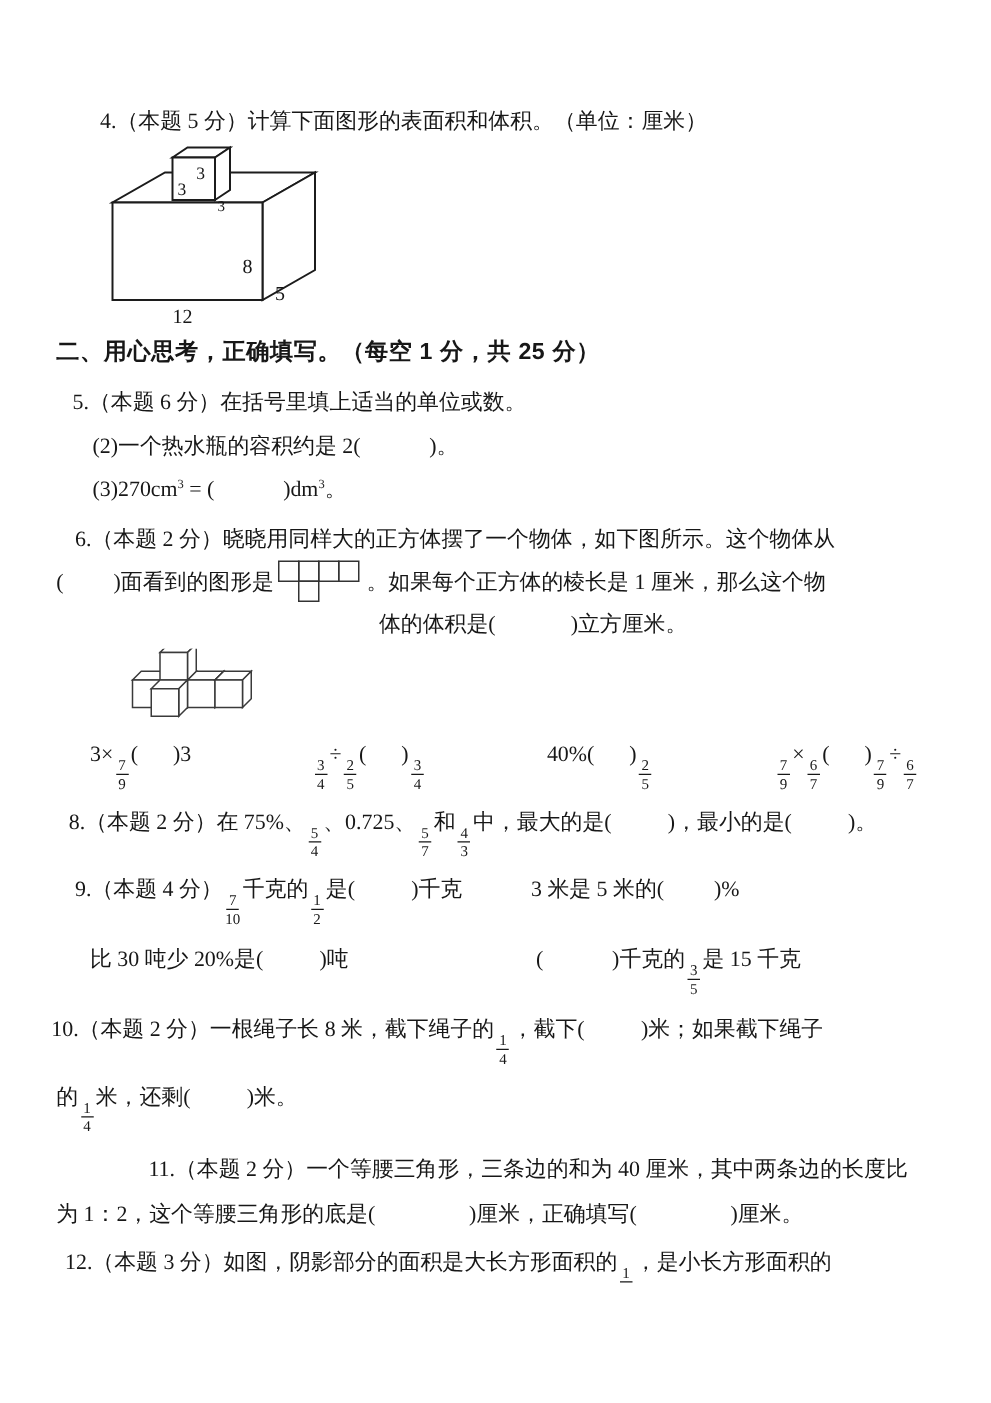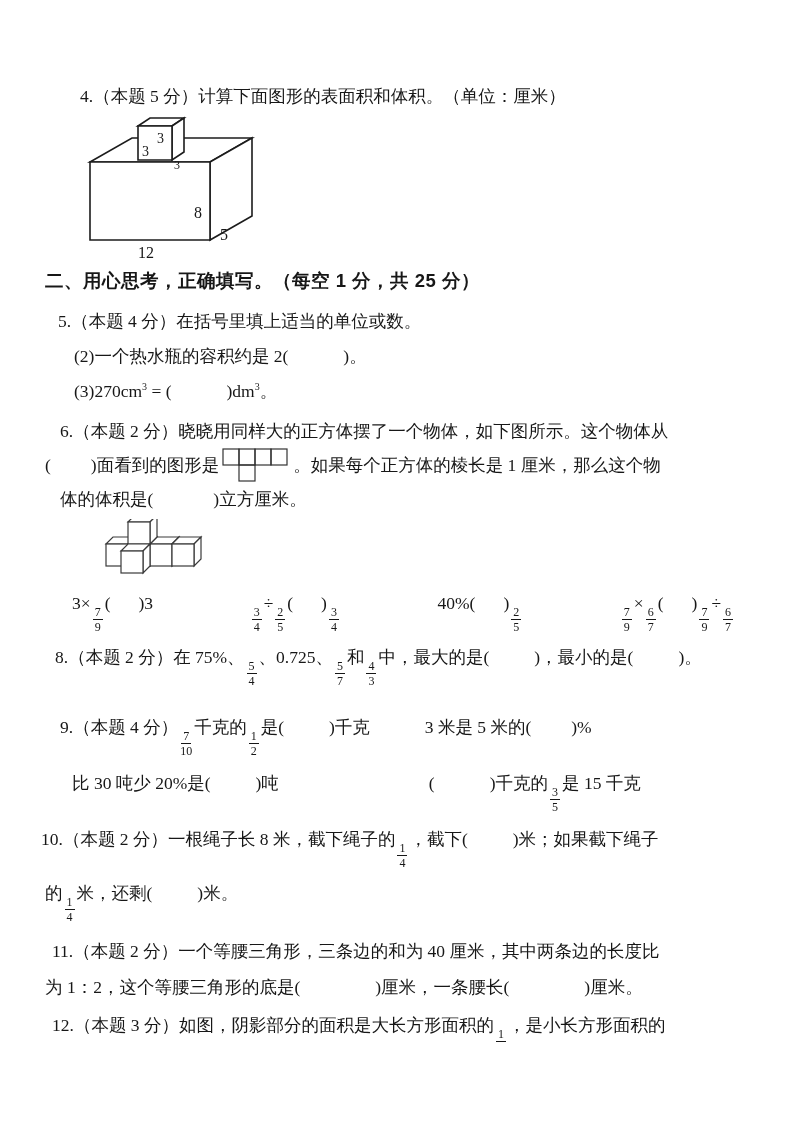--- a/index.html
+++ b/index.html
@@ -29,30 +29,30 @@
   .g60{width:60px;} .g75{width:75px;}
   .sp55{display:inline-block;width:55px;} .sp150{display:inline-block;width:150px;}
   
   .q4-title{margin:84px 0 0 80px;}
   .q4-fig{margin:8px 0 0 82px;}
   .sec2{margin:6px 0 16px 45px;}
   .q5-title{margin:12px 0 0 58px;}
   .q5-item{margin:11px 0 0 74px;}
   .q6-l1{margin:16px 0 0 60px;}
   .q6-l2{margin:5px 0 0 45px;display:flex;align-items:center;}
-  .q6-l3{margin:5px 0 0 60px;}
+  .q6-l3{margin:5px 0 0 60px;text-align:center;}
   .q6-fig{margin:8px 0 0 98px;}
   .q7-title{margin:8px 0 0 60px;}
   .q7-row{margin:10px 58px 0 72px;display:flex;justify-content:space-between;align-items:center;}
   .q8-line{margin:12px 0 0 55px;}
-  .q9-l1{margin:28px 0 0 60px;}
+  .q9-l1{margin:12px 0 0 60px;}
   .q9-l2{margin:14px 0 0 72px;}
   .q10-l1{margin:14px 0 0 41px;}
   .q10-l2{margin:12px 0 0 45px;}
-  .q11-l1{margin:16px 0 0 52px;}
+  .q11-l1{margin:16px 0 0 52px;text-align:center;}
   .q11-l2{margin:12px 0 0 45px;}
   .q12-l1{margin:14px 0 0 52px;}
   .footer{
     position:absolute;left:0;top:1058px;width:100%;
     text-align:center;font-size:12.5px;color:#3c3c3c;letter-spacing:3px;
     font-family:"Liberation Sans","DejaVu Sans",sans-serif;
   }
   svg{display:block;}
   .inline-svg{display:inline-block;vertical-align:middle;margin:0 3px;}
   svg text{font-family:"Liberation Serif","DejaVu Serif",serif;fill:#171717;}
@@ -80,21 +80,21 @@
       <text x="75" y="27" font-size="14">3</text>
       <text x="92" y="53" font-size="12">3</text>
       <text x="112" y="102" font-size="16">8</text>
       <text x="138" y="124" font-size="16">5</text>
       <text x="56" y="142" font-size="16">12</text>
     </svg>
   </div>
 
   <div class="line sec2 sec-title">二、用心思考，正确填写。（每空 1 分，共 25 分）</div>
 
-  <div class="line q5-title">5.（本题 4 分）在括号里填上适当的单位或数。</div>
+  <div class="line q5-title">5.（本题 6 分）在括号里填上适当的单位或数。</div>
   <div class="line q5-item"><span>(2)一个热水瓶的容积约是 2(</span><span class="gap g55"></span><span>)。</span></div>
   <div class="line q5-item"><span>(3)270cm</span><sup class="sp">3</sup><span> = (</span><span class="gap g55"></span><span>)dm</span><sup class="sp">3</sup><span>。</span></div>
 
   <div class="line q6-l1">6.（本题 2 分）晓晓用同样大的正方体摆了一个物体，如下图所示。这个物体从</div>
   <div class="line q6-l2">
     <span>(</span>
       <span class="gap g40"></span>
       <span>)面看到的图形是</span>
     <svg class="inline-svg" width="68" height="34" viewBox="0 0 68 34">
       <g fill="none" stroke="#333333" stroke-width="1.2">
@@ -209,20 +209,20 @@
   <div class="line q10-l1"><span>10.（本题 2 分）一根绳子长 8 米，截下绳子的</span><span class="frac">
         <span class="fn">1</span>
         <span class="fd">4</span>
       </span><span>，截下(</span><span class="gap g45"></span><span>)米；如果截下绳子</span></div>
   <div class="line q10-l2"><span>的</span><span class="frac">
         <span class="fn">1</span>
         <span class="fd">4</span>
       </span><span>米，还剩(</span><span class="gap g45"></span><span>)米。</span></div>
 
   <div class="line q11-l1">11.（本题 2 分）一个等腰三角形，三条边的和为 40 厘米，其中两条边的长度比</div>
-  <div class="line q11-l2"><span>为 1：2，这个等腰三角形的底是(</span><span class="gap g75"></span><span>)厘米，一条腰长(</span><span class="gap g75"></span><span>)厘米。</span></div>
+  <div class="line q11-l2"><span>为 1：2，这个等腰三角形的底是(</span><span class="gap g75"></span><span>)厘米，正确填写(</span><span class="gap g75"></span><span>)厘米。</span></div>
 
   <div class="line q12-l1"><span>12.（本题 3 分）如图，阴影部分的面积是大长方形面积的</span><span class="frac">
         <span class="fn">1</span>
       </span><span>，是小长方形面积的</span></div>
 
 
 </div>
 
 </body></html>

